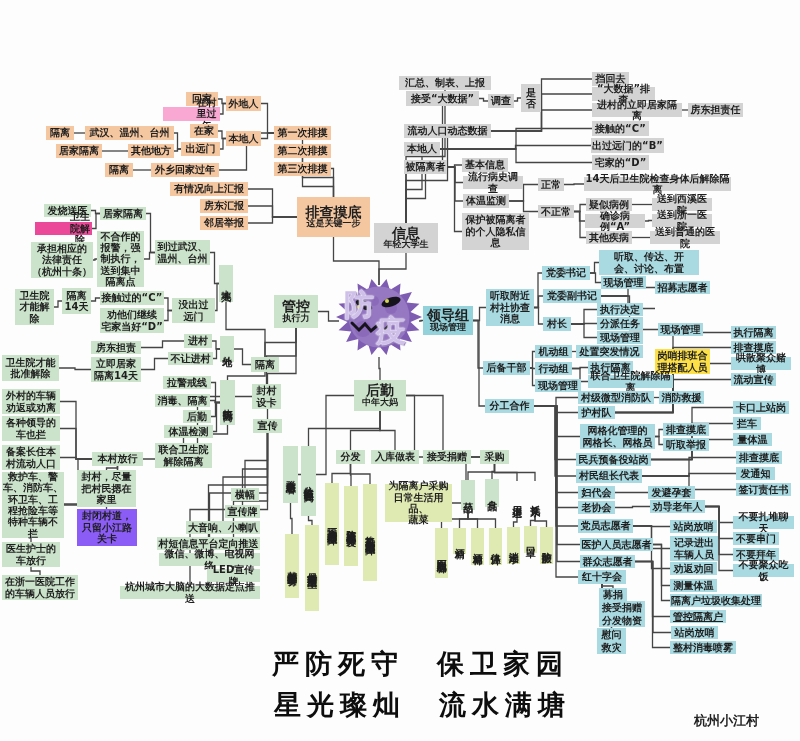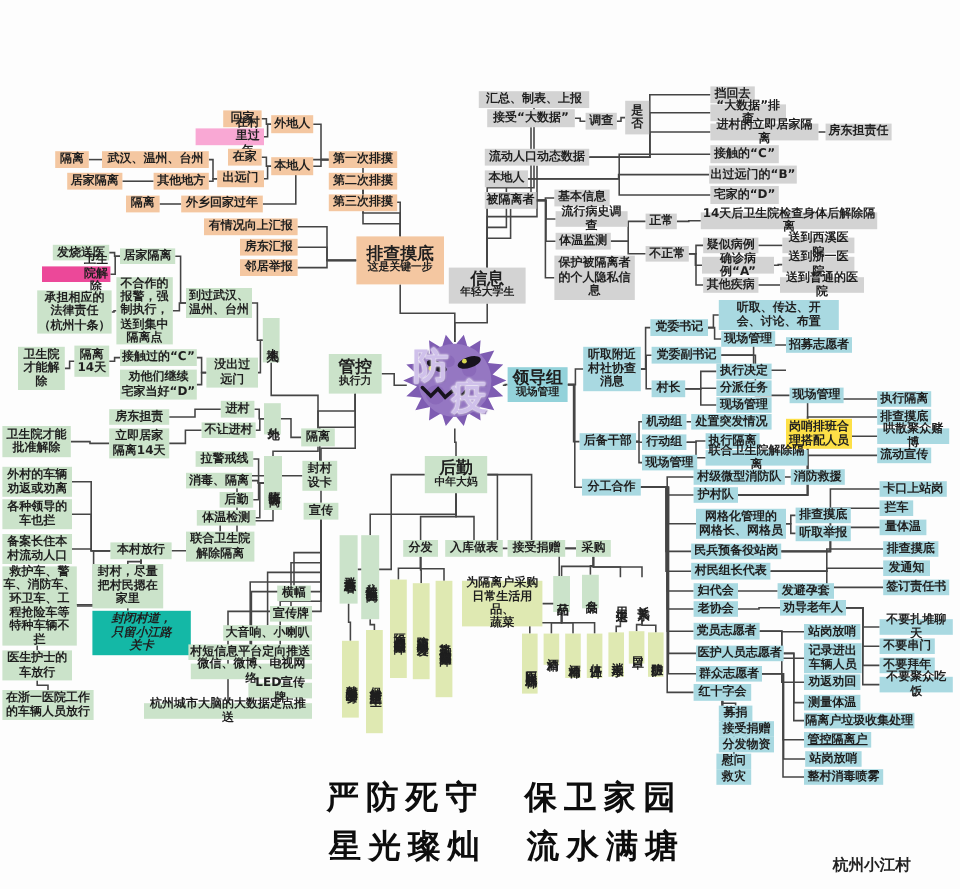--- a/index.html
+++ b/index.html
@@ -320,21 +320,21 @@
 程抢险车等
 特种车辆不
 拦</div>
       <div class="node" style="left: 2px; top: 542px; width: 58px; height: 25px; background: rgb(203, 227, 202);">医生护士的
 车放行</div>
       <div class="node" style="left: 2px; top: 575px; width: 76px; height: 25px; background: rgb(203, 227, 202);">在浙一医院工作
 的车辆人员放行</div>
       <div class="node" style="left: 77px; top: 470px; width: 59px; height: 37px; background: rgb(203, 227, 202);">封村，尽量
 把村民摁在
 家里</div>
-      <div class="node" style="left: 77px; top: 509px; width: 82px; height: 37px; background: #14b8a6; font-style: italic;">封闭村道，
+      <div class="node" style="left: 77px; top: 509px; width: 60px; height: 37px; background: #8b5cf6;">封闭村道，
 只留小江路
 关卡</div>
       <div class="node" style="left: 231px; top: 488px; width: 28px; height: 13px; background: rgb(203, 227, 202);">横幅</div>
       <div class="node" style="left: 225px; top: 505px; width: 35px; height: 13px; background: rgb(203, 227, 202);">宣传牌</div>
       <div class="node" style="left: 186px; top: 521px; width: 74px; height: 13px; background: rgb(203, 227, 202);">大音响、小喇叭</div>
       <div class="node" style="left: 157px; top: 537px; width: 103px; height: 13px; background: rgb(203, 227, 202);">村短信息平台定向推送</div>
       <div class="node" style="left: 159px; top: 553px; width: 101px; height: 13px; background: rgb(203, 227, 202);">微信、微博、电视网络</div>
       <div class="node" style="left: 207px; top: 569px; width: 53px; height: 13px; background: rgb(203, 227, 202);">LED宣传牌</div>
       <div class="node" style="left: 120px; top: 586px; width: 140px; height: 13px; background: rgb(203, 227, 202);">杭州城市大脑的大数据定点推送</div>
       <div class="node" style="left: 423px; top: 306px; width: 50px; height: 29px; background: rgb(147, 210, 218);"><div><div class="main">领导组</div><div class="sub">现场管理</div></div></div>

